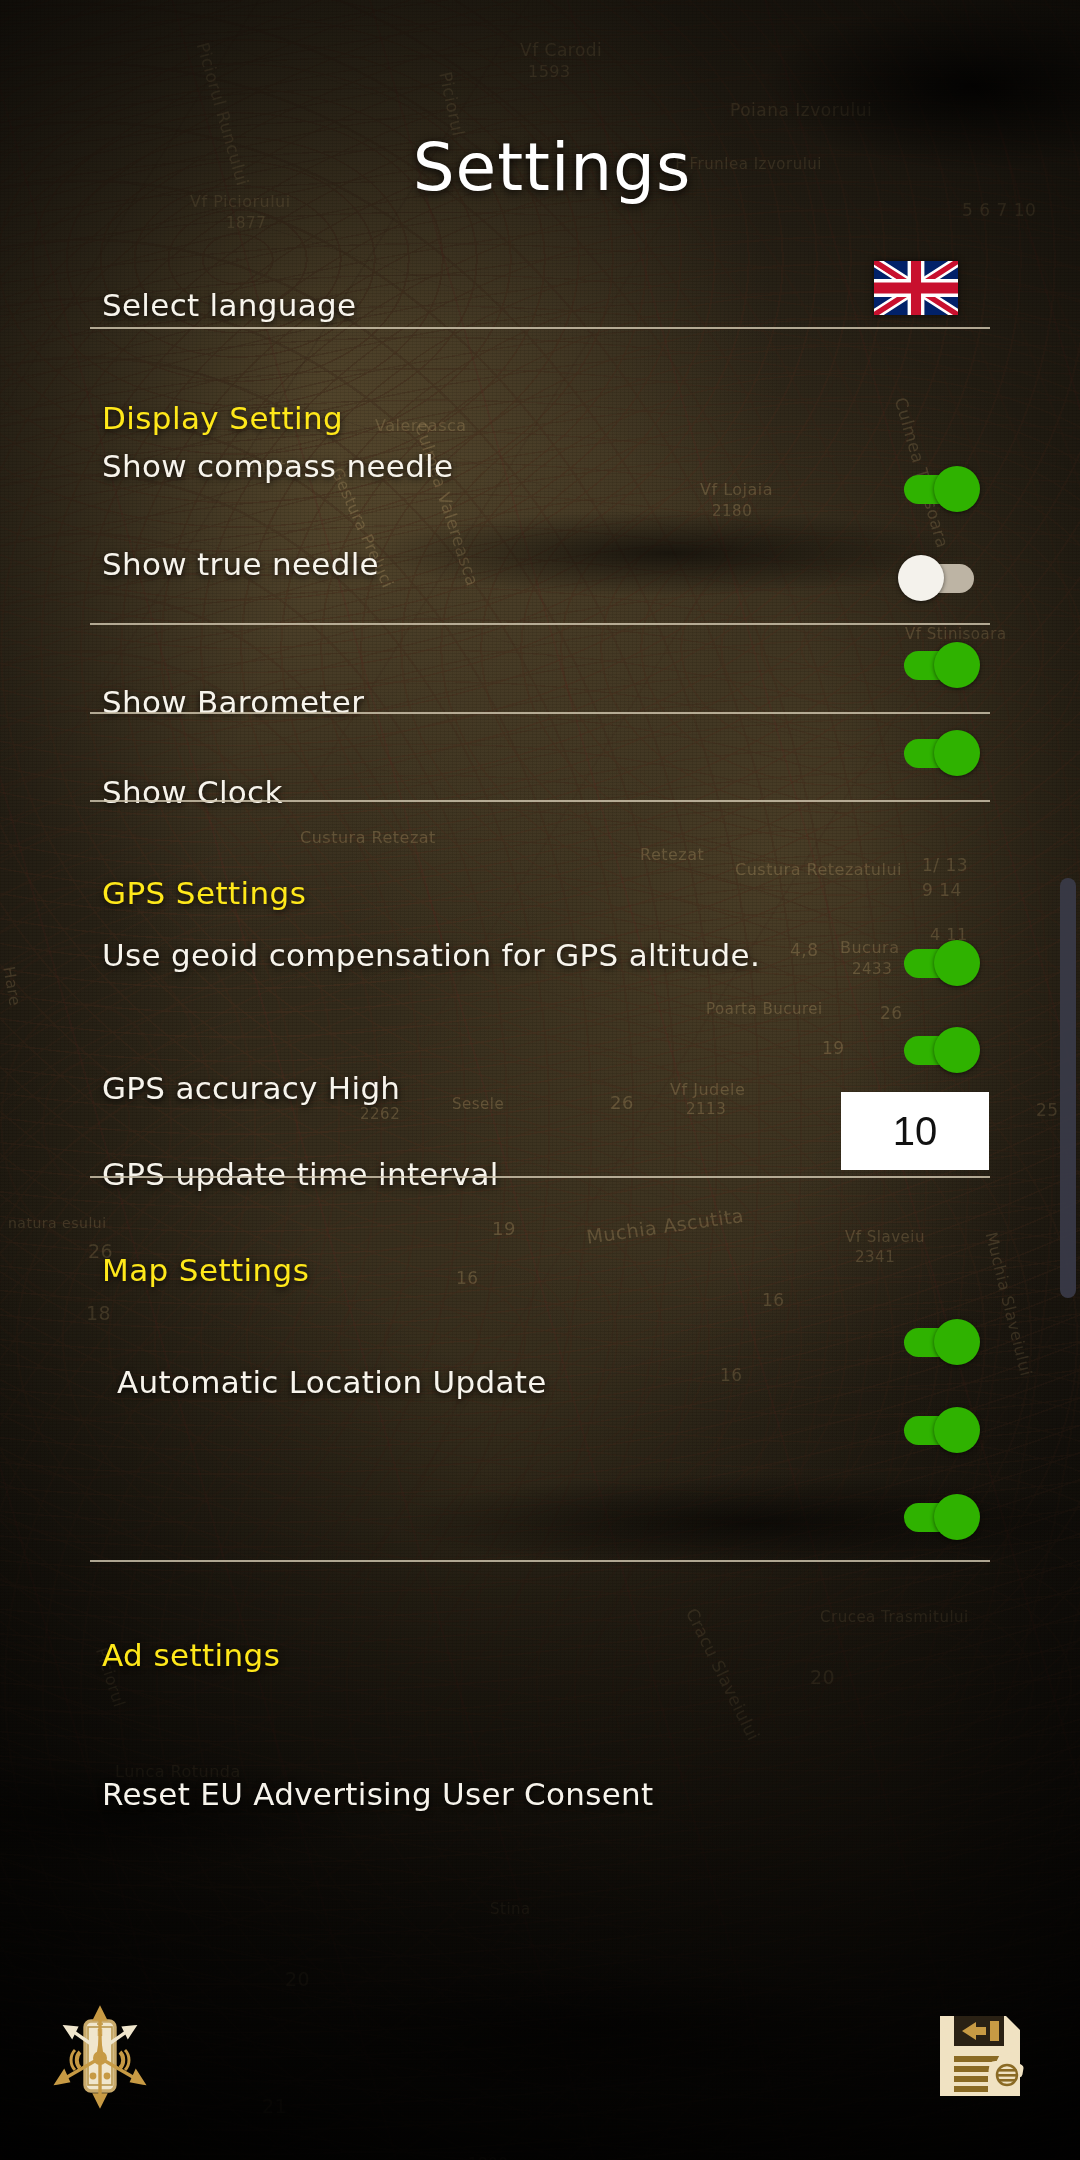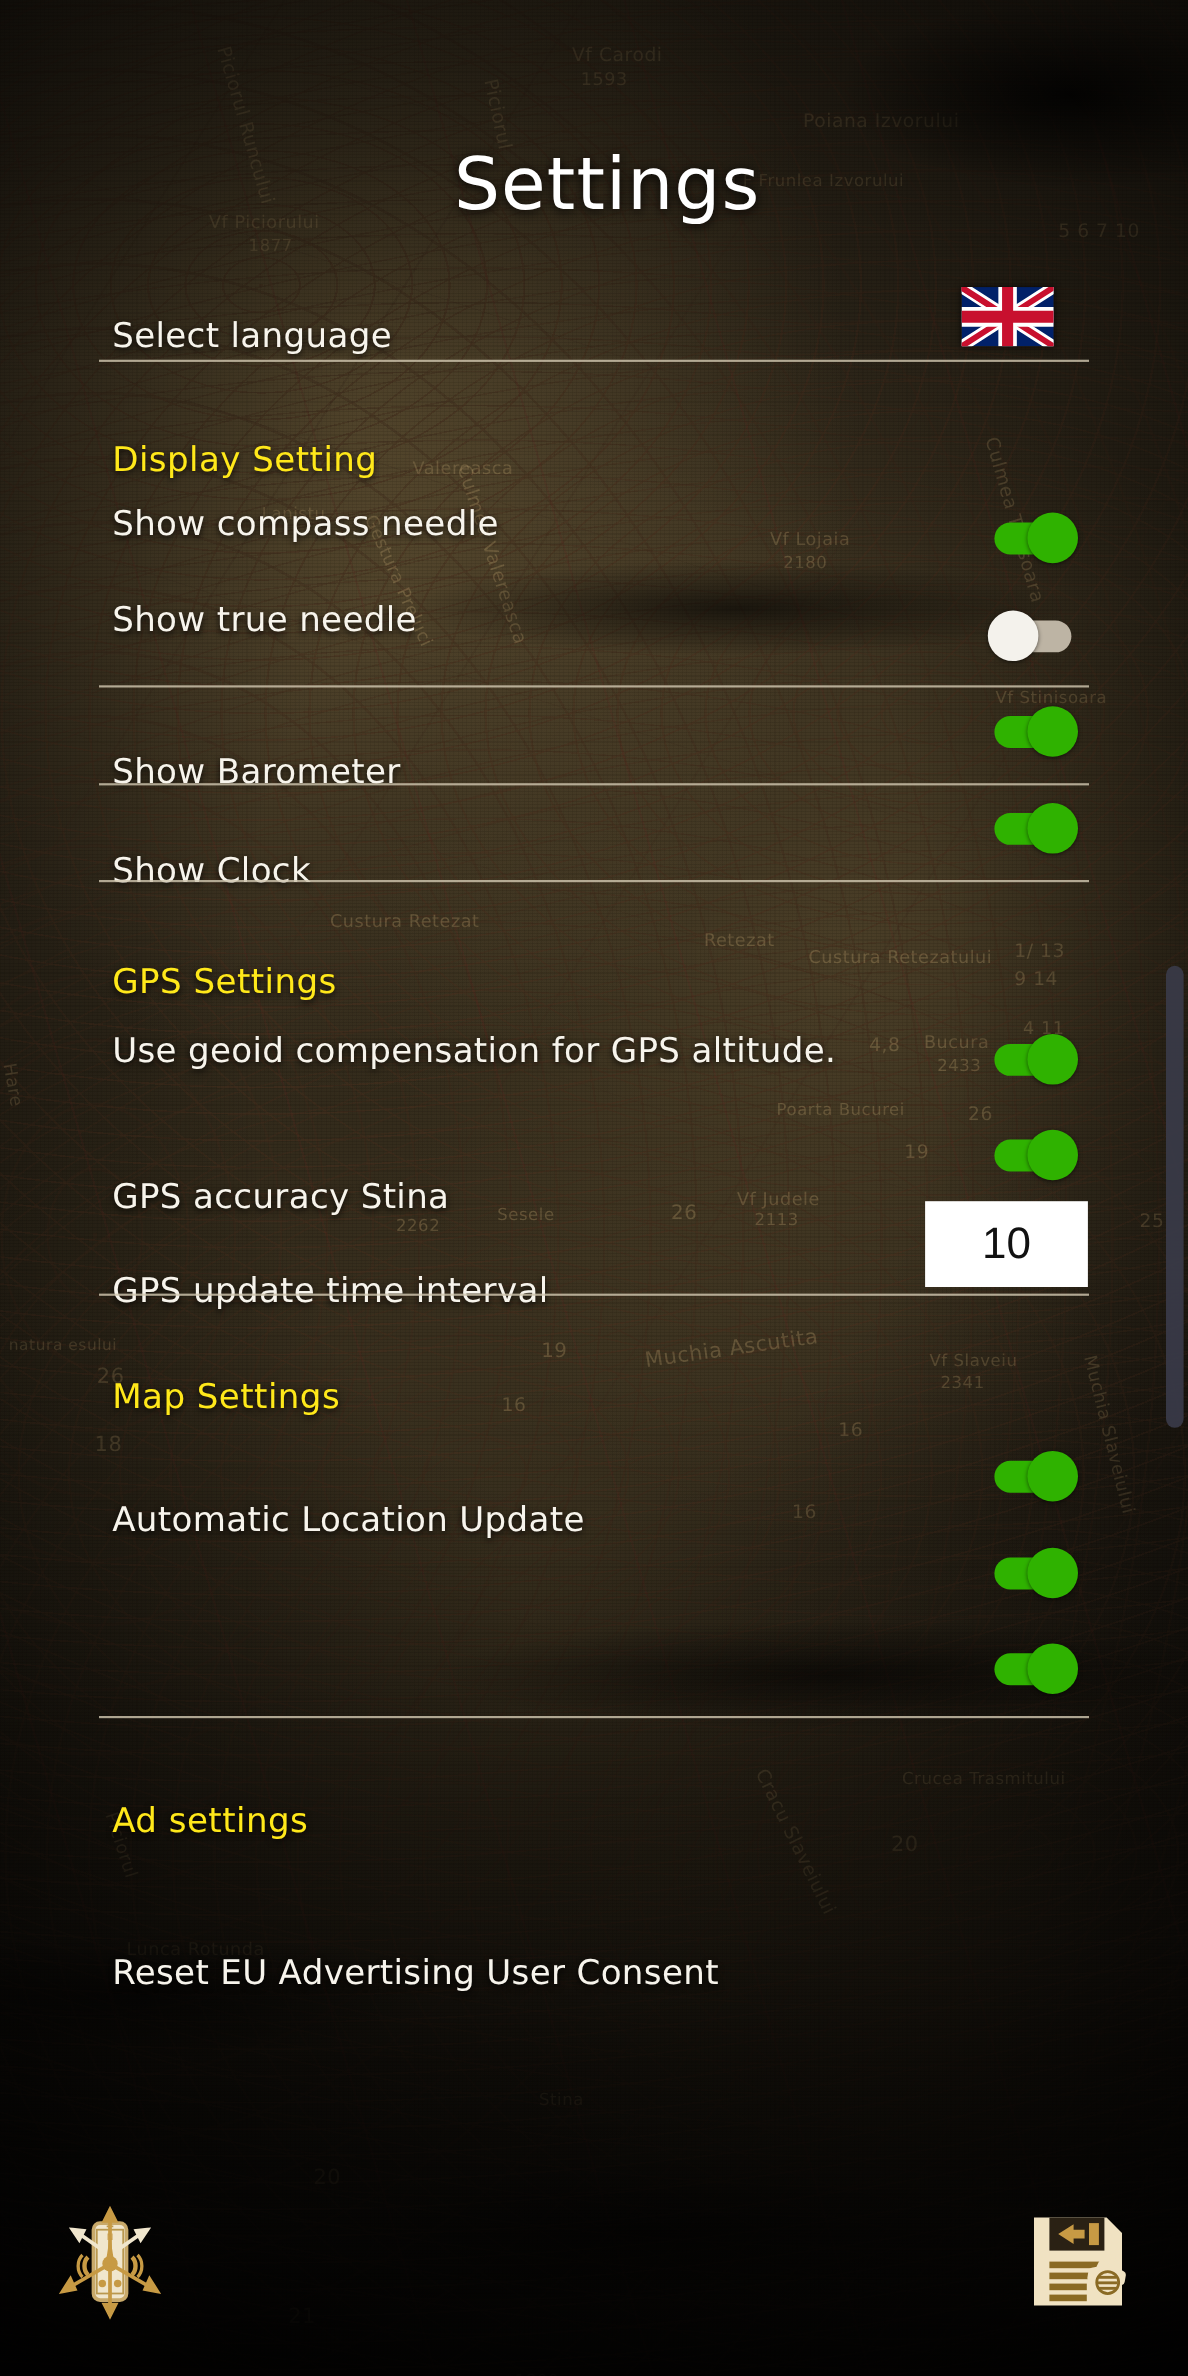--- a/index.html
+++ b/index.html
@@ -284,21 +284,21 @@
         <path d="M0,0 L60,36" stroke="#C8102E" stroke-width="4" clip-path="polygon(0 0,30 18,0 36)"></path>
         <path d="M0,0 L60,36 M60,0 L0,36" stroke="#C8102E" stroke-width="3.6"></path>
         <path d="M30,0 V36 M0,18 H60" stroke="#ffffff" stroke-width="12"></path>
         <path d="M30,0 V36 M0,18 H60" stroke="#C8102E" stroke-width="7.2"></path>
       </svg>
     </div>
     <div class="divider" style="top:327px;"></div>
 
     <div class="section-head hand" style="top:400px;">Display Setting</div>
 
-    <div class="row" style="top:434px;">
+    <div class="row" style="top:424px;">
       <div class="row-label hand">Show compass needle</div>
     </div>
     <div class="toggle on" style="left:898px; top:466px;">
       <div class="track"></div>
       <div class="thumb"></div>
     </div>
 
     <div class="row" style="top:522px;">
       <div class="row-label hand">Show true needle</div>
     </div>
@@ -330,37 +330,37 @@
 
     <div class="row" style="top:860px;">
       <div class="row-label hand" style="bottom:-49px;">Use geoid compensation for GPS altitude.</div>
     </div>
     <div class="toggle on" style="left:898px; top:940px;">
       <div class="track"></div>
       <div class="thumb"></div>
     </div>
 
     <div class="row" style="top:994px;">
-      <div class="row-label hand" style="bottom:-48px;">GPS accuracy Stina</div>
+      <div class="row-label hand" style="bottom:-48px;">GPS accuracy High</div>
     </div>
     <div class="toggle on" style="left:898px; top:1027px;">
       <div class="track"></div>
       <div class="thumb"></div>
     </div>
 
     <div class="row" style="top:1080px;">
       <div class="row-label hand" style="bottom:-48px;">GPS update time interval</div>
     </div>
     <div id="gps-interval-input">10</div>
     <div class="divider" style="top:1176px;"></div>
 
     <div class="section-head hand" style="top:1252px;">Map Settings</div>
 
     <div class="row" style="top:1288px;">
-      <div class="row-label hand" style="bottom:-48px;">Automatic Location Update</div>
+      <div class="row-label hand" style="bottom:-48px;margin-left:15px;">Automatic Location Update</div>
     </div>
     <div class="toggle on" style="left:898px; top:1319px;">
       <div class="track"></div>
       <div class="thumb"></div>
     </div>
 
     <div class="toggle on" style="left:898px; top:1407px;">
       <div class="track"></div>
       <div class="thumb"></div>
     </div>

